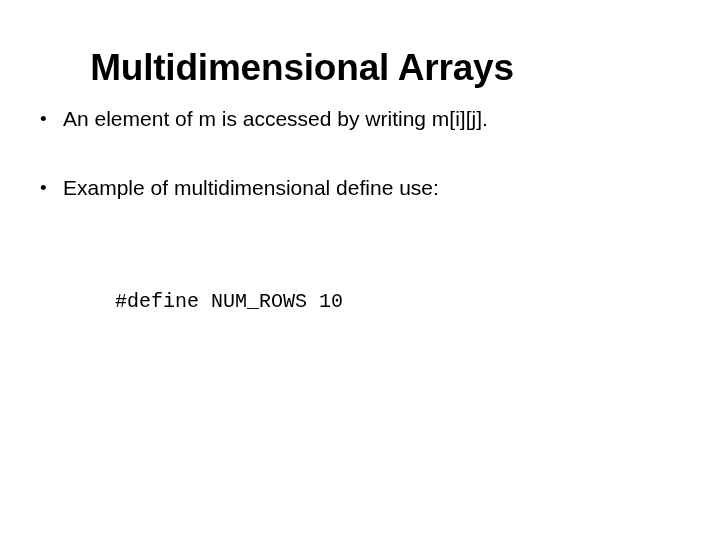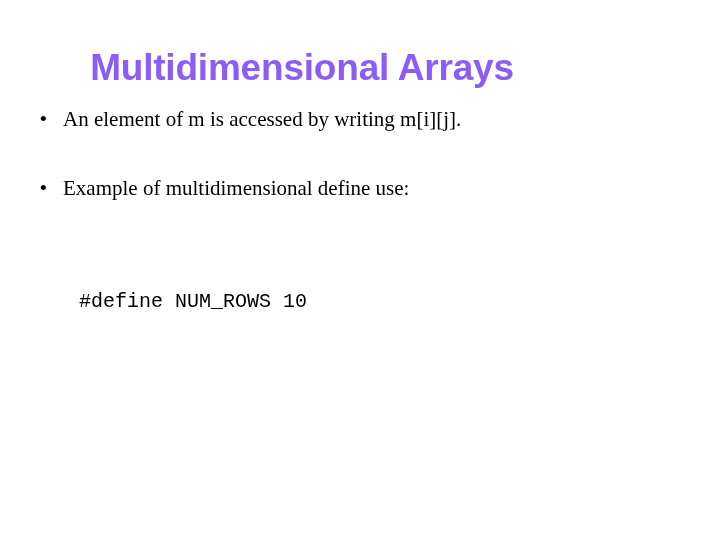--- a/index.html
+++ b/index.html
@@ -24,21 +24,21 @@
   .slide-title {
     position: absolute;
     top: 46px;
     left: 0;
     width: 604px;
     text-align: center;
     font-size: 37px;
     font-weight: bold;
     line-height: 44px;
     letter-spacing: -0.2px;
-    color: #8b5cf6;
+    color: #000000;
     white-space: nowrap;
   }
   .body-content {
     position: absolute;
     top: 106px;
     left: 40px;
     width: 640px;
   }
   .bullet-row {
     display: flex;
@@ -52,33 +52,33 @@
   .bullet-marker {
     width: 23px;
     flex: 0 0 23px;
     text-align: left;
     font-size: 19px;
     line-height: 26px;
   }
   .bullet-text {
     flex: 1 1 auto;
     white-space: nowrap;
-    font-family: Liberation Serif, serif;
   }
   .code-block {
     margin-top: 23px;
     margin-left: 39px;
     font-family: "Liberation Mono", "DejaVu Sans Mono", monospace;
     font-size: 20px;
     line-height: 31px;
     color: #000000;
     white-space: pre;
   }
   .code-line {
     white-space: pre;
+    margin-left: 36px;
   }
 </style>
 </head>
 <body>
 
 <div class="slide">
 
   <div class="slide-title">Multidimensional Arrays</div>
 
   <div class="body-content">

